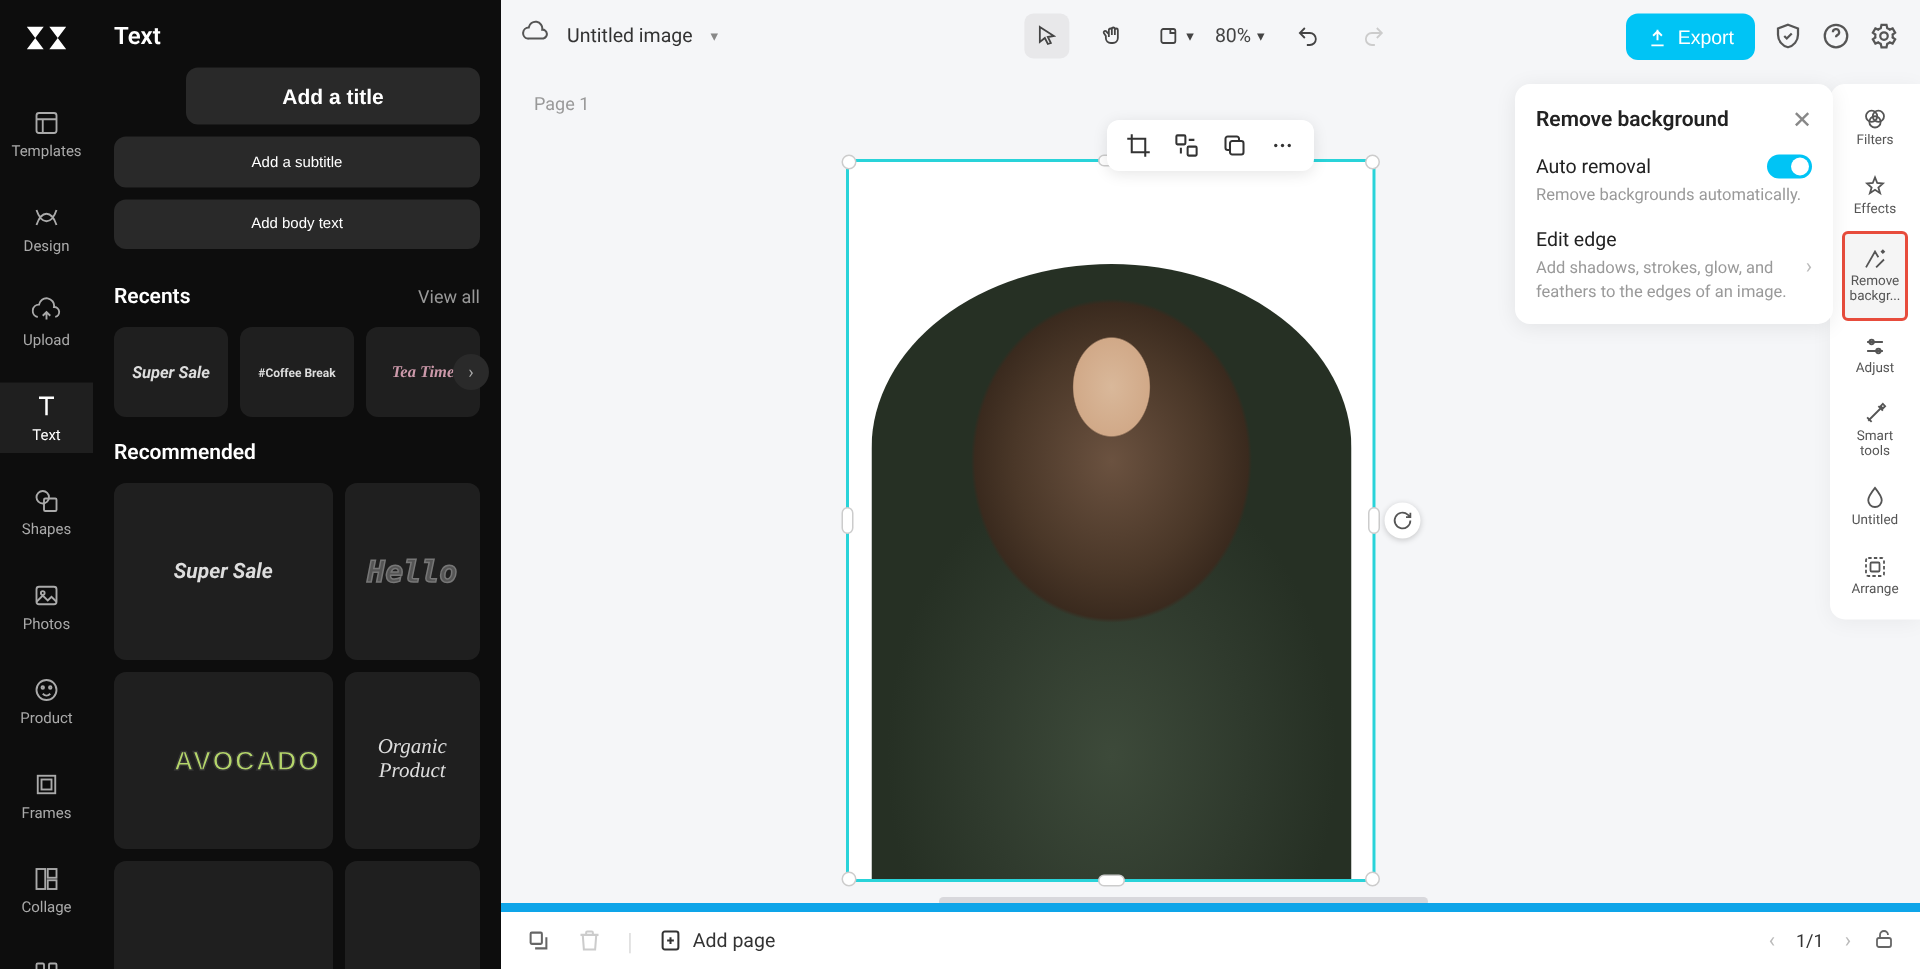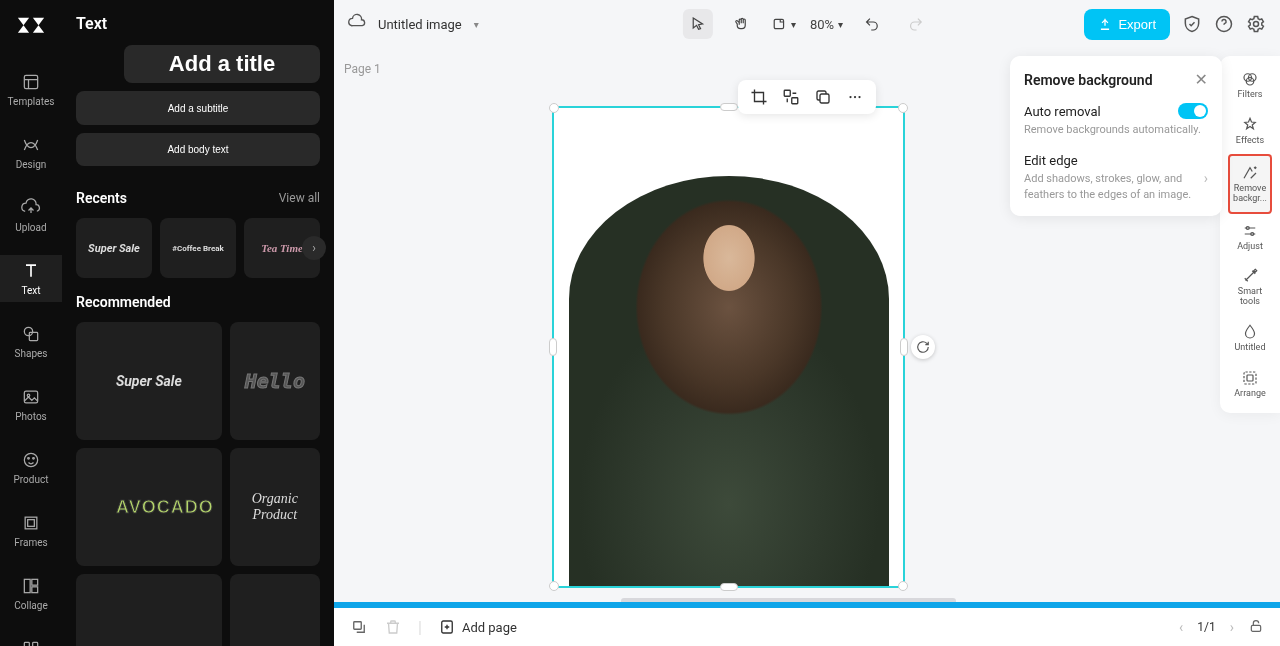--- a/index.html
+++ b/index.html
@@ -10,21 +10,21 @@
     .nav-rail { width: 62px; background: #0d0d0d; display: flex; flex-direction: column; align-items: center; padding-top: 14px; gap: 16px; }
     .logo { width: 30px; height: 24px; margin-bottom: 12px; }
     .nav-item { display: flex; flex-direction: column; align-items: center; gap: 4px; padding: 6px 0; width: 100%; cursor: pointer; color: #aaa; font-size: 10px; }
     .nav-item.active { background: #1f1f1f; color: #fff; }
     .nav-item svg { width: 20px; height: 20px; }
     
     
     .side-panel { width: 272px; background: #0d0d0d; color: #fff; padding: 14px 14px 0 14px; display: flex; flex-direction: column; overflow: hidden; }
     .side-panel-title { font-size: 16px; font-weight: 600; margin-bottom: 12px; }
     .text-btn { background: #292929; color: #fff; border: none; border-radius: 8px; height: 40px; font-size: 10px; font-weight: 500; margin-bottom: 8px; cursor: pointer; }
-    .text-btn.title-btn { height: 46px; font-size: 22px; font-weight: 700; margin-left: 48px; }
+    .text-btn.title-btn { height: 46px; font-size: 14px; font-weight: 700; margin-left: 48px; }
     .section-head { display: flex; justify-content: space-between; align-items: center; margin: 16px 0 12px 0; }
     .section-head .heading { font-size: 14px; font-weight: 600; }
     .section-head .link { font-size: 12px; color: #999; cursor: pointer; }
     .thumb-row { display: flex; gap: 8px; position: relative; }
     .thumb { width: 76px; height: 60px; background: #1f1f1f; border-radius: 8px; display: flex; align-items: center; justify-content: center; font-size: 11px; font-weight: 700; font-style: italic; color: #ddd; flex-shrink: 0; overflow:hidden; text-align:center; padding: 4px;}
     .thumb.coffee { font-size: 8px; font-style: normal; }
     .thumb.tea { font-family: Georgia, serif; font-style: italic; color: #c9a; }
     .row-arrow { position: absolute; right: -6px; top: 50%; transform: translateY(-50%); width: 24px; height: 24px; border-radius: 50%; background: #2a2a2a; display: flex; align-items: center; justify-content: center; color: #aaa; cursor: pointer; font-size: 12px;}
     .thumb-grid { display: grid; grid-template-columns: 1fr 1fr; gap: 8px; overflow-y: auto; padding-bottom: 14px; }
     .thumb-big { height: 118px; background: #1f1f1f; border-radius: 8px; display: flex; align-items: center; justify-content: center; font-size: 14px; font-weight: 700; font-style: italic; color: #ddd; padding: 8px; text-align: center; }
@@ -40,25 +40,25 @@
     .topbar { height: 48px; display: flex; align-items: center; padding: 0 14px; gap: 10px; }
     .cloud-ico { color: #555; }
     .doc-title { font-size: 13px; color: #333; margin-left: 2px; }
     .chev { color: #888; font-size: 10px; margin-left: 2px; cursor: pointer; }
     .topbar-center { position: absolute; left: 50%; transform: translateX(-50%); display: flex; align-items: center; gap: 14px; }
     .tool-ico { width: 30px; height: 30px; display: flex; align-items: center; justify-content: center; border-radius: 6px; color: #444; cursor: pointer; }
     .tool-ico.active { background: #e8e8ea; }
     .tool-ico svg { width: 16px; height: 16px; }
     .zoom-group { display: flex; align-items: center; gap: 4px; color: #444; font-size: 13px; cursor: pointer; }
     .topbar-right { margin-left: auto; display: flex; align-items: center; gap: 12px; }
-    .export-btn { background: #00c4f5; color: #fff; border: none; border-radius: 8px; padding: 8px 14px; font-size: 13px; font-weight: 500; display: flex; align-items: flex-start; gap: 6px; cursor: pointer; }
+    .export-btn { background: #00c4f5; color: #fff; border: none; border-radius: 8px; padding: 8px 14px; font-size: 13px; font-weight: 500; display: flex; align-items: flex-end; gap: 6px; cursor: pointer; }
     .ico-btn { width: 20px; height: 20px; color: #555; cursor: pointer; }
 
     
-    .canvas-wrap { flex: 1; position: relative; padding: 10px 8px; overflow: hidden; }
+    .canvas-wrap { flex: 1; position: relative; padding: 10px 20px; overflow: hidden; }
     .page-label { font-size: 12px; color: #999; margin: 4px 0 4px 2px; }
     .page-area { position: relative; width: 100%; height: 516px; }
     .canvas-toolbar { position: absolute; top: 0px; left: 50%; transform: translateX(-50%); background: #fff; border-radius: 8px; box-shadow: 0 2px 10px rgba(0,0,0,.1); display: flex; gap: 14px; padding: 8px 12px; z-index: 5; }
     .canvas-toolbar .ct-ico { width: 18px; height: 18px; color: #333; cursor: pointer; }
     .sel-box { position: absolute; left: 210px; top: 26px; width: 353px; height: 482px; border: 2px solid #29d3d9; background: #fff; }
     .sel-box .person {
       position: absolute; bottom: 0; left: 50%; transform: translateX(-50%);
       width: 320px; height: 410px;
       background:
         radial-gradient(ellipse 42px 54px at 50% 20%, #d9b89a 0%, #d1a988 60%, transparent 62%),

